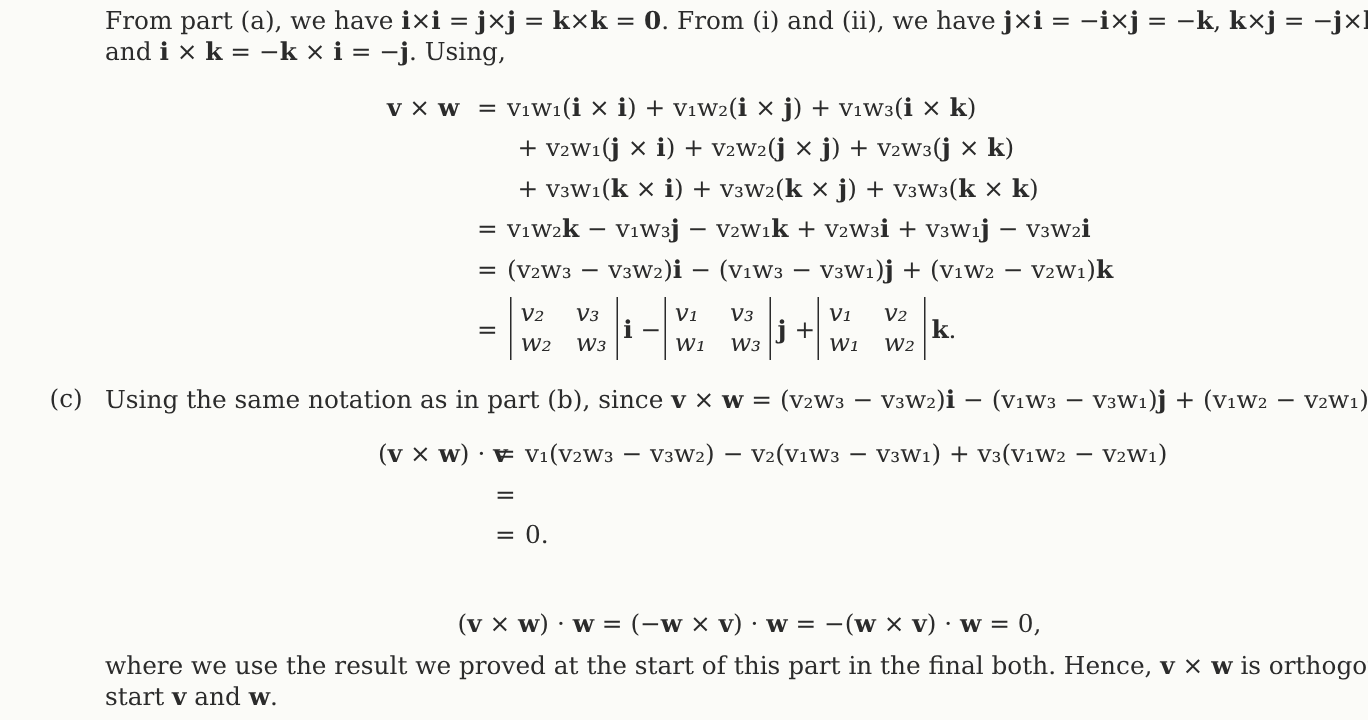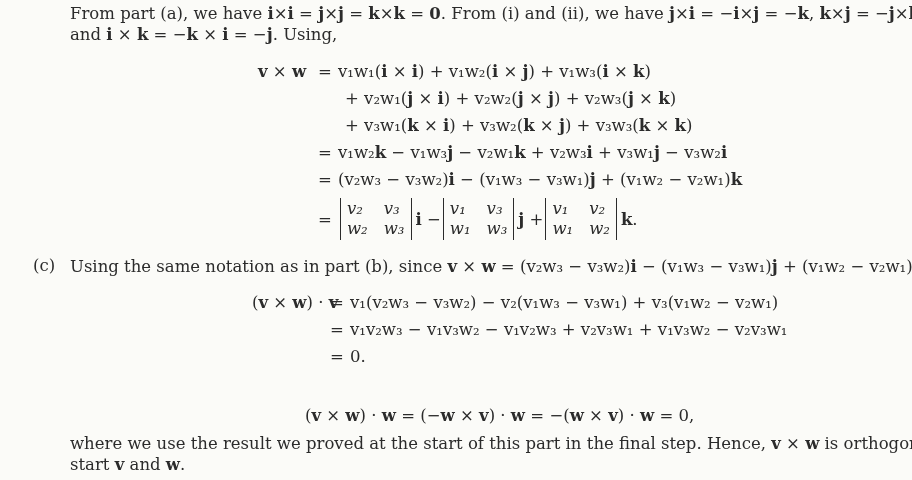--- a/index.html
+++ b/index.html
@@ -115,30 +115,29 @@
 
   <div class="abs eq-block-c" style="left:216px; top:289px;margin-left:36px;">
     <div class="eq-row">
       <span class="lhs"><span class="seg-r">(</span><span class="seg-b">v</span><span class="seg-r"> × </span><span class="seg-b">w</span><span class="seg-r">) · </span><span class="seg-b">v</span></span>
       <span class="eqs">=</span>
       <span class="rhs"><span class="seg-i">v₁</span><span class="seg-r">(</span><span class="seg-i">v₂w₃</span><span class="seg-r"> − </span><span class="seg-i">v₃w₂</span><span class="seg-r">) − </span><span class="seg-i">v₂</span><span class="seg-r">(</span><span class="seg-i">v₁w₃</span><span class="seg-r"> − </span><span class="seg-i">v₃w₁</span><span class="seg-r">) + </span><span class="seg-i">v₃</span><span class="seg-r">(</span><span class="seg-i">v₁w₂</span><span class="seg-r"> − </span><span class="seg-i">v₂w₁</span><span class="seg-r">)</span></span>
     </div>
     <div class="eq-row">
       <span class="lhs"></span>
       <span class="eqs">=</span>
-      <span class="rhs"><span class="seg-i">v₁v₂w₃</span><span class="seg-r"> − </span><span class="seg-i">v₁v₃w₂</span><span class="seg-r"> − </span><span class="seg-i">v₁v₂w₃</span><span class="seg-r"> + </span><span class="seg-i">v₂v₃w₁</span><span class="seg-r"> + </span><span class="seg-i">v₁v₃w₂</span><span class="seg-r"> − </span><span class="seg-i">v₂v₃w₁</span></span>
     </div>
     <div class="eq-row">
       <span class="lhs"></span>
       <span class="eqs">=</span>
       <span class="rhs"><span class="seg-r">0.</span></span>
     </div>
   </div>
 
 
   <div class="abs line" style="left:305px; top:405px;"><span class="seg-r">(</span><span class="seg-b">v</span><span class="seg-r"> × </span><span class="seg-b">w</span><span class="seg-r">) · </span><span class="seg-b">w</span><span class="seg-r"> = (−</span><span class="seg-b">w</span><span class="seg-r"> × </span><span class="seg-b">v</span><span class="seg-r">) · </span><span class="seg-b">w</span><span class="seg-r"> = −(</span><span class="seg-b">w</span><span class="seg-r"> × </span><span class="seg-b">v</span><span class="seg-r">) · </span><span class="seg-b">w</span><span class="seg-r"> = 0,</span></div>
 
   <div class="abs" style="left:70px; top:433px;">
-    <div class="line"><span class="seg-r">where we use the result we proved at the start of this part in the final step. Hence, </span><span class="seg-b">v</span><span class="seg-r"> × </span><span class="seg-b">w</span><span class="seg-r"> is orthogonal to</span></div>
+    <div class="line"><span class="seg-r">where we use the result we proved at the start of this part in the final both. Hence, </span><span class="seg-b">v</span><span class="seg-r"> × </span><span class="seg-b">w</span><span class="seg-r"> is orthogonal to</span></div>
     <div class="line"><span class="seg-r">start </span><span class="seg-b">v</span><span class="seg-r"> and </span><span class="seg-b">w</span><span class="seg-r">.</span></div>
   </div>
 
 </div>
 
 </body></html>

